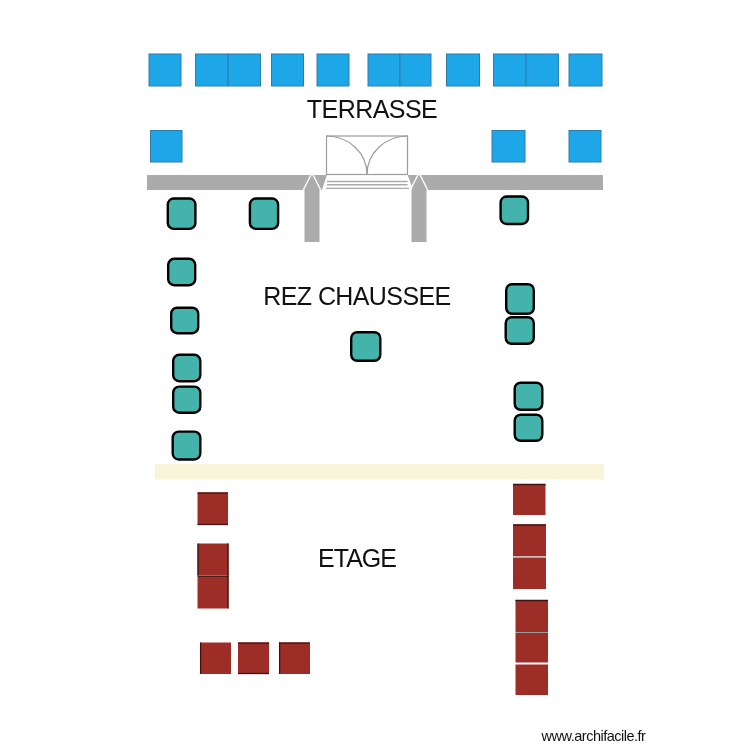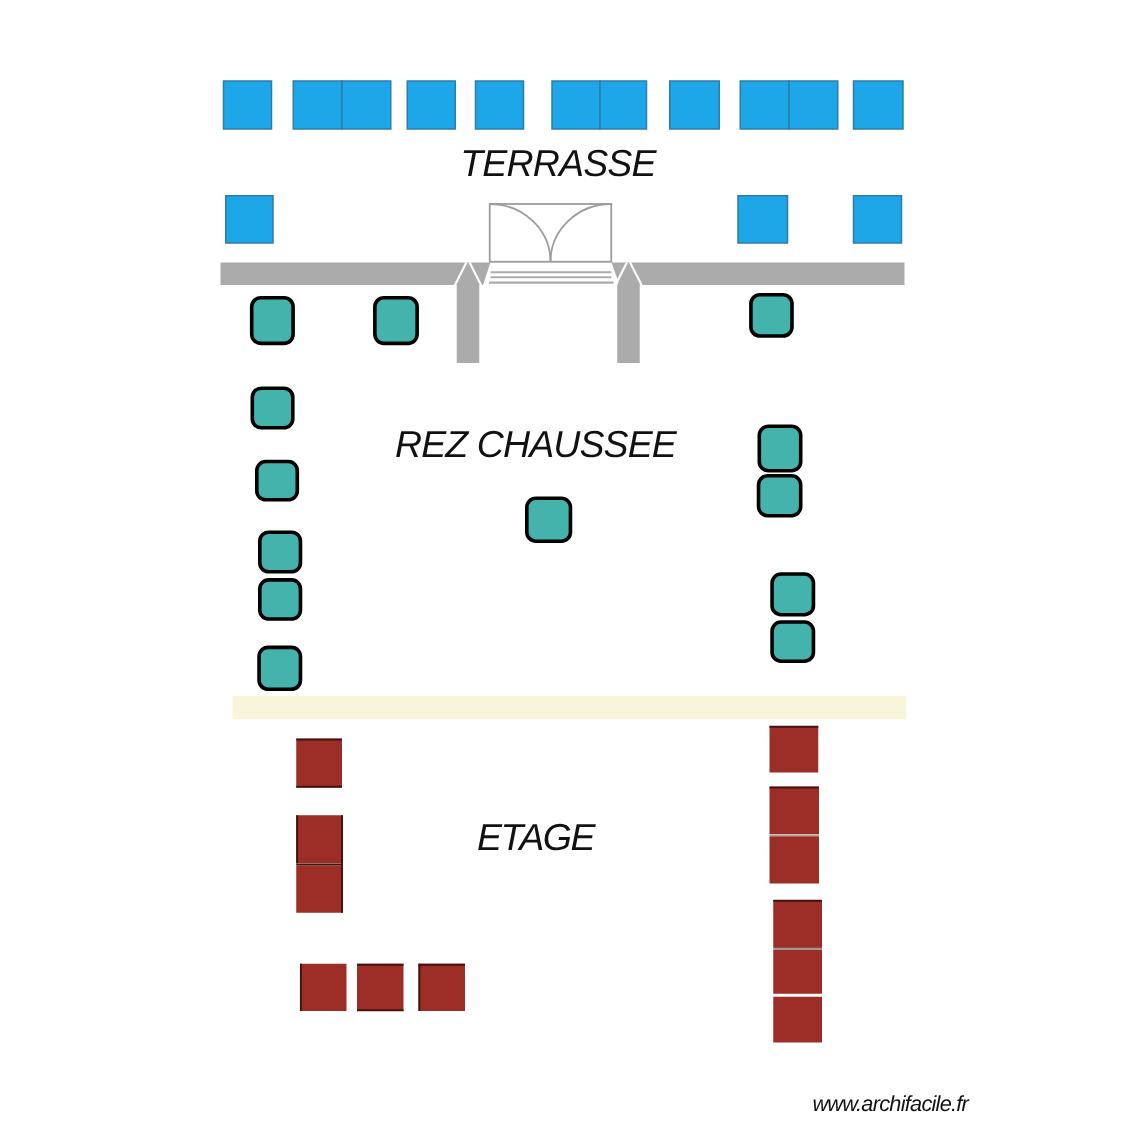--- a/index.html
+++ b/index.html
@@ -1,16 +1,16 @@
 <!DOCTYPE html>
 <html><head>
 <meta charset="utf-8">
 <style>
   html,body{margin:0;padding:0;background:#ffffff;}
-  .page{position:relative;width:750px;height:750px;font-family:"Liberation Sans", sans-serif;font-style:italic;}
+  .page{position:relative;width:750px;height:750px;font-family:"Liberation Sans", sans-serif;}
 </style>
 </head>
 <body>
 <div class="page">
 <svg width="750" height="750" viewBox="0 0 750 750">
   <rect x="0" y="0" width="750" height="750" fill="#ffffff"></rect>
 
   <rect x="155" y="464" width="449" height="15.5" fill="#F8F5DA"></rect>
 
   <rect x="147" y="175" width="456" height="15" fill="#ABABAB"></rect>

